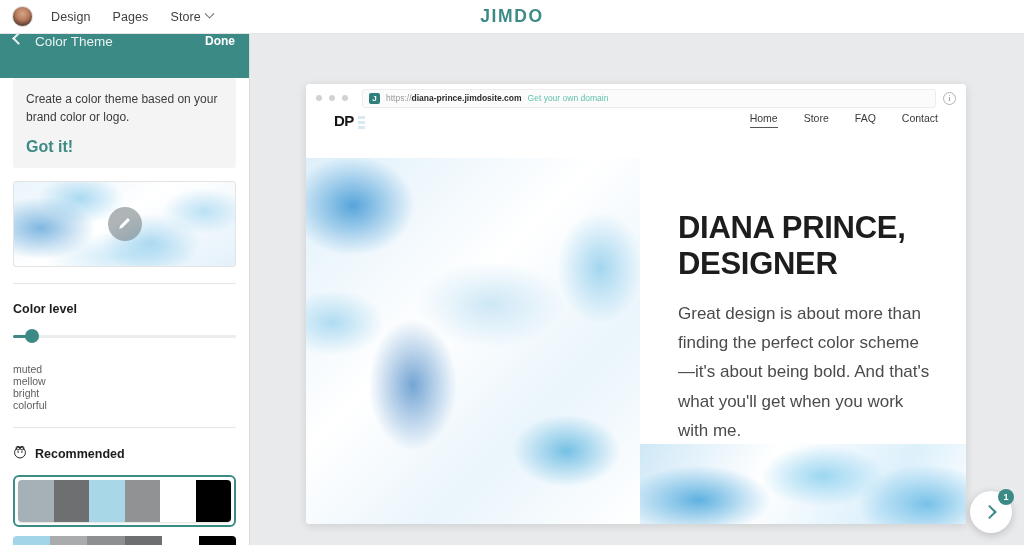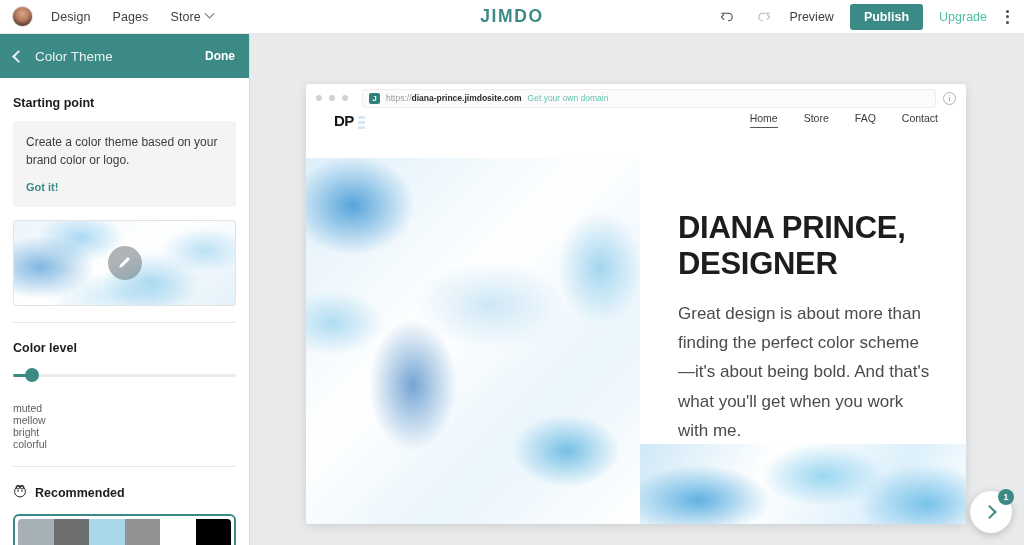--- a/index.html
+++ b/index.html
@@ -44,36 +44,36 @@
   .lbl-upgrade { font-size: 12.5px; color: #4dbfa4; cursor: pointer; }
   .kebab { display: flex; flex-direction: column; gap: 2.5px; cursor: pointer; padding: 3px; }
   .kebab i { width: 3px; height: 3px; background: #4a4a4a; border-radius: 50%; display: block; }
 
   
   .panel {
     position: absolute; top: 34px; left: 0; width: 250px; height: 511px;
     background: #ffffff; border-right: 1px solid #dcdcdc; overflow: hidden; z-index: 20;
   }
   .panel-head {
-    height: 44px; background: #3c8a86; display: flex; align-items: center;
+    height: 44px; background: #3c8a86; display: flex; 
     padding: 0 14px; color: #fff;
   }
   .back-chevron {
     width: 9px; height: 9px; border-left: 2px solid #eaf2f1; border-bottom: 2px solid #eaf2f1;
     transform: rotate(45deg); margin-right: 12px; cursor: pointer;
   }
   .panel-title { font-size: 13.5px; color: #e9f2f1; }
   .panel-done { margin-left: auto; font-size: 12px; font-weight: bold; color: #fff; cursor: pointer; }
 
   .panel-body { padding: 0 13px; }
   .sec-title { font-size: 12.5px; font-weight: bold; color: #1c1c1c; margin: 18px 0 11px; }
 
   .tip-box { background: #f4f4f4; border-radius: 3px; padding: 13px 13px 12px; }
   .tip-text { font-size: 12px; line-height: 1.48; color: #3c3c3c; }
-  .tip-link { font-size: 11px; font-weight: bold; color: #3c8a86; margin-top: 11px; display: inline-block; cursor: pointer; }
+  .tip-link { font-size: 16px; font-weight: bold; color: #3c8a86; margin-top: 11px; display: inline-block; cursor: pointer; }
 
   .thumb {
     position: relative; height: 86px; margin-top: 13px; border-radius: 3px;
     border: 1px solid #e3e3e3; overflow: hidden;
     background:
       radial-gradient(ellipse 40% 60% at 12% 55%, rgba(88,160,215,.75), rgba(88,160,215,0) 62%),
       radial-gradient(ellipse 30% 45% at 30% 20%, rgba(120,195,235,.6), rgba(120,195,235,0) 65%),
       radial-gradient(ellipse 34% 52% at 62% 72%, rgba(110,190,230,.5), rgba(110,190,230,0) 66%),
       radial-gradient(ellipse 28% 40% at 86% 35%, rgba(140,205,238,.55), rgba(140,205,238,0) 68%),
       radial-gradient(ellipse 50% 40% at 48% 88%, rgba(150,210,240,.4), rgba(150,210,240,0) 70%),
@@ -209,53 +209,30 @@
     <div class="avatar"></div>
     <div class="topnav">
       <span>Design</span>
       <span>Pages</span>
       <span class="store-wrap">
         <span>Store</span>
         <span class="caret"></span>
       </span>
     </div>
     <div class="brand">JIMDO</div>
-    <div class="topright">
-      <span class="icon-btn">
-        <svg width="15" height="15" viewBox="0 0 16 16">
-            <path d="M4 6 L1.5 8.5 L4 11" fill="none" stroke="#4a4a4a" stroke-width="1.2" stroke-linecap="round" stroke-linejoin="round"></path>
-            <path d="M1.8 8.5 H9 a4 4 0 0 1 0 8" fill="none" stroke="#4a4a4a" stroke-width="1.2" stroke-linecap="round" transform="translate(0,-4)"></path>
-          </svg>
-      </span>
-      <span class="icon-btn">
-        <svg width="15" height="15" viewBox="0 0 16 16">
-            <path d="M12 6 L14.5 8.5 L12 11" fill="none" stroke="#b8b8b8" stroke-width="1.2" stroke-linecap="round" stroke-linejoin="round"></path>
-            <path d="M14.2 8.5 H7 a4 4 0 0 0 0 8" fill="none" stroke="#b8b8b8" stroke-width="1.2" stroke-linecap="round" transform="translate(0,-4)"></path>
-          </svg>
-      </span>
-      <span class="lbl-preview">Preview</span>
-      <span class="btn-publish">Publish</span>
-      <span class="lbl-upgrade">Upgrade</span>
-      <span class="kebab">
-          <i></i>
-          <i></i>
-          <i></i>
-        </span>
-    </div>
   </div>
 
   <div class="panel">
     <div class="panel-head">
       <span class="back-chevron"></span>
       <span class="panel-title">Color Theme</span>
       <span class="panel-done">Done</span>
     </div>
 
     <div class="panel-body">
-      <div class="sec-title">Starting point</div>
 
       <div class="tip-box">
         <div class="tip-text">Create a color theme based on your brand color or logo.</div>
         <span class="tip-link">Got it!</span>
       </div>
 
       <div class="thumb">
         <div class="thumb-edit">
           <svg class="pencil" viewBox="0 0 16 16">
               <path d="M11.5 2.2 L13.8 4.5 L5.4 12.9 L2.4 13.6 L3.1 10.6 Z" fill="#ffffff"></path>

